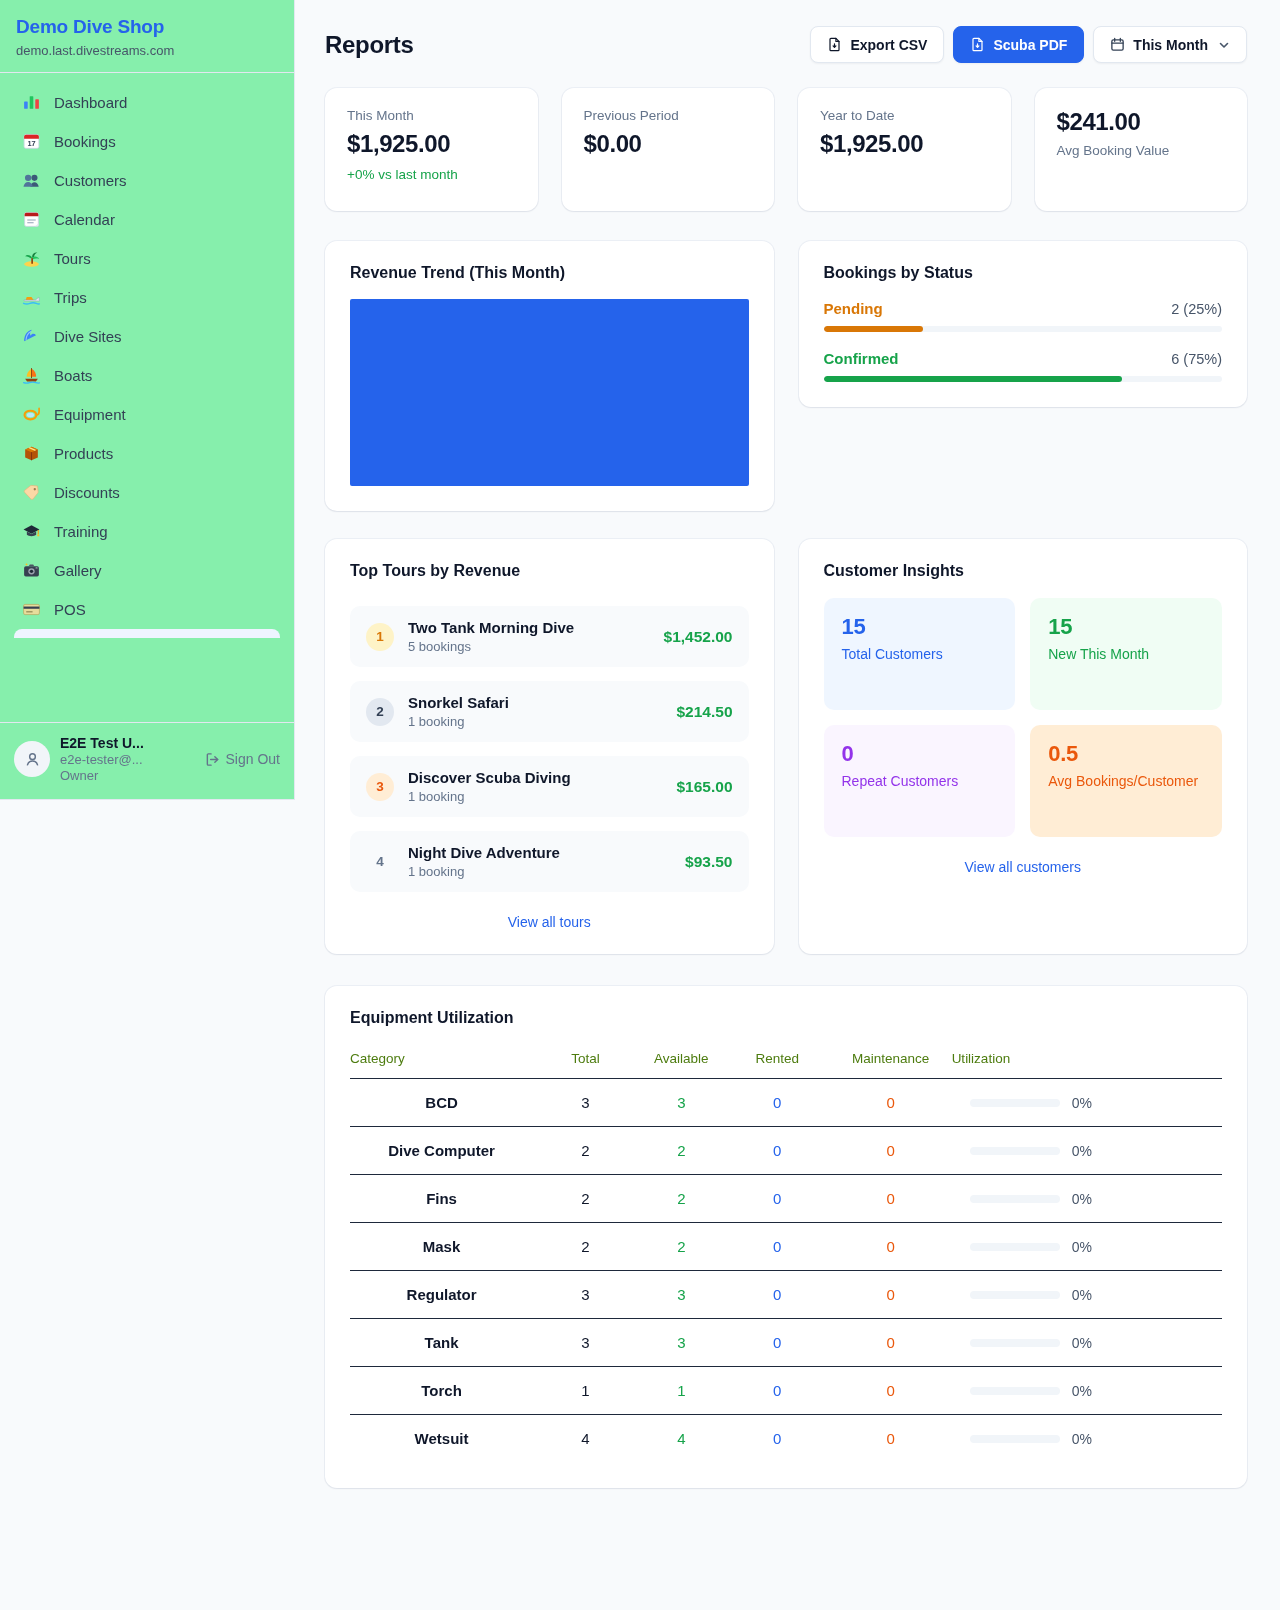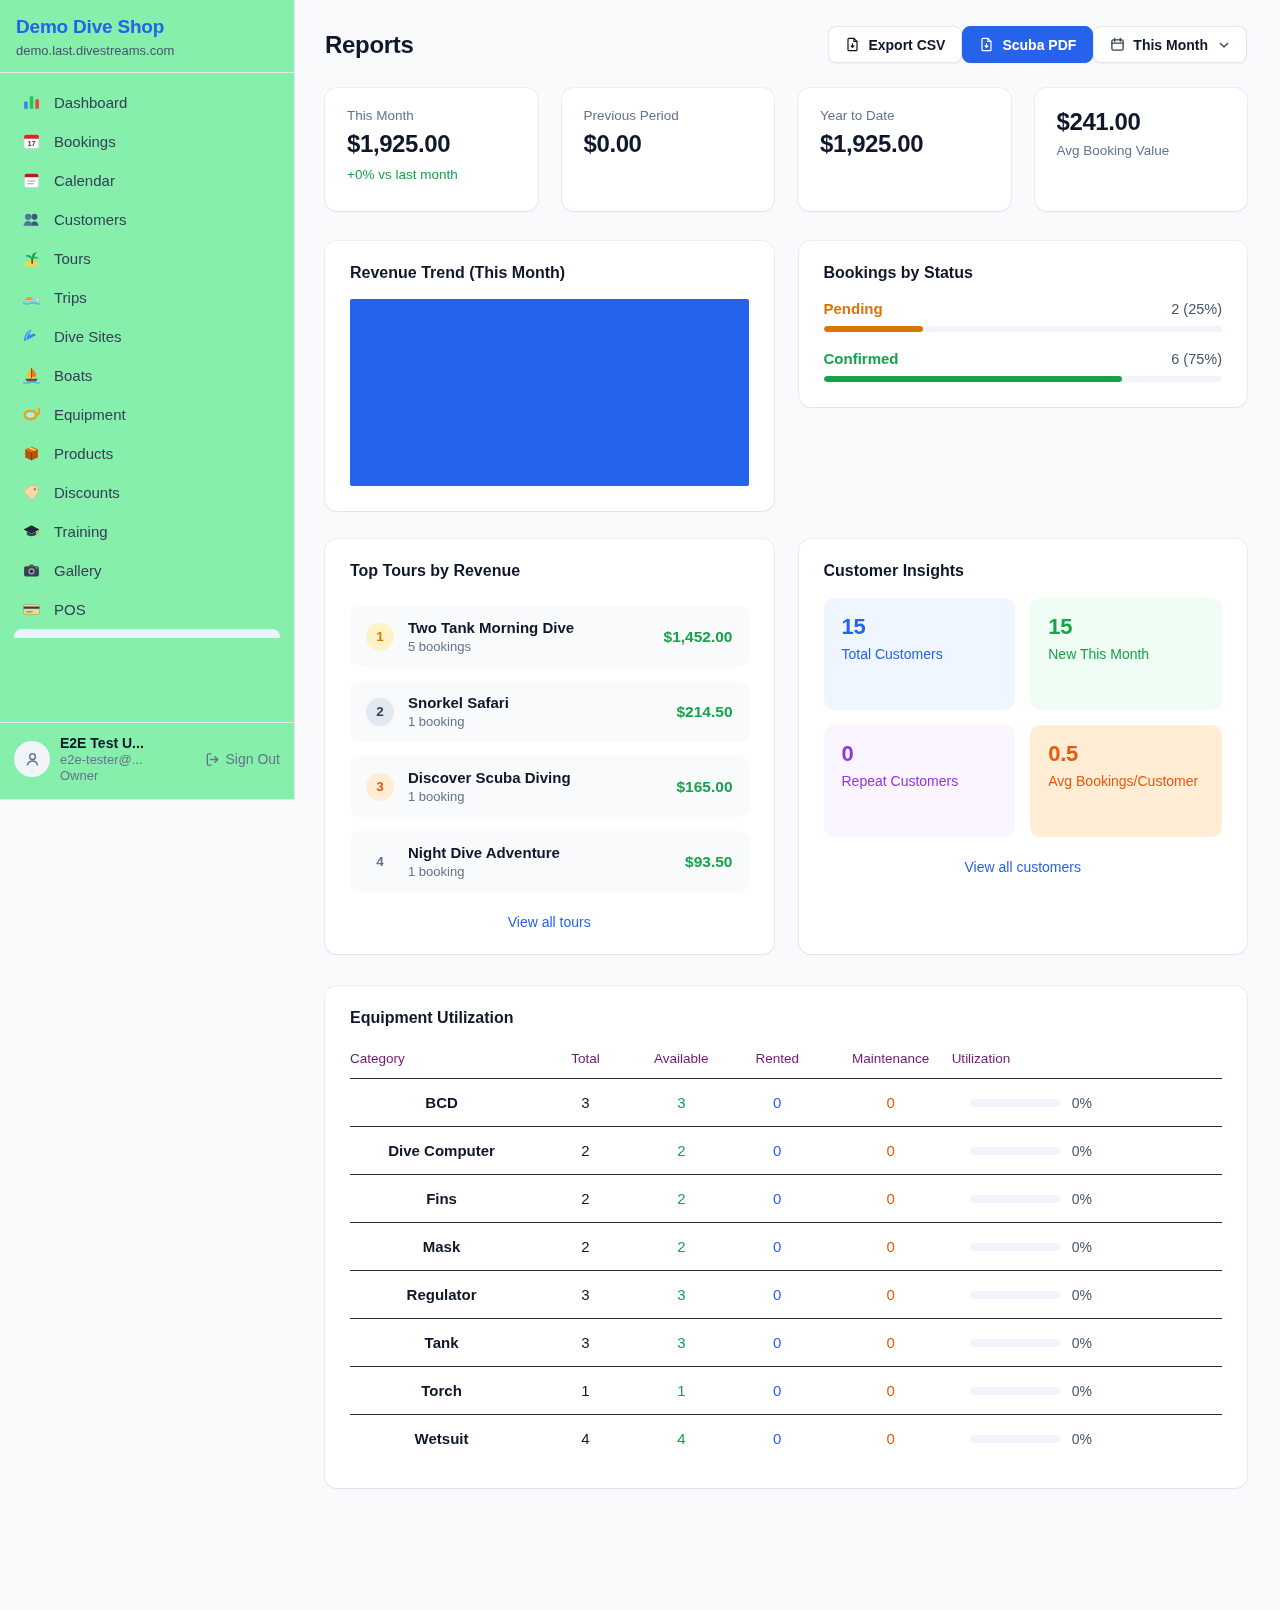--- a/index.html
+++ b/index.html
@@ -42,21 +42,21 @@
   .user-name { font-size:14px; font-weight:700; color:#0f172a; }
   .user-email { font-size:13px; color:#64748b; margin-top:1px; }
   .user-role { font-size:13px; color:#64748b; margin-top:1px; }
   .signout { margin-left:auto; display:flex; align-items:center; gap:6px;
     color:#64748b; font-size:14px; cursor:pointer; white-space:nowrap; }
 
   
   .main { flex:1; padding:26px 33px 40px 30px; }
   .page-header { display:flex; align-items:center; justify-content:space-between; margin-bottom:25px; }
   .page-title { font-size:24px; font-weight:800; letter-spacing:-.3px; }
-  .header-actions { display:flex; align-items:center; gap:0; }
+  .header-actions { display:flex; align-items:center; gap:9px; }
   .btn {
     display:flex; align-items:center; gap:8px; height:37px; padding:0 16px;
     border-radius:8px; border:1px solid #e2e8f0; background:#fff;
     font-size:14px; font-weight:600; color:#0f172a; cursor:pointer;
     box-shadow:0 1px 2px rgba(15,23,42,.05);
   }
   .btn-primary { background:#2563eb; border-color:#2563eb; color:#fff; }
   .btn .chev { margin-left:2px; display:flex; }
 
   .card {
@@ -125,21 +125,21 @@
   .insight-label { font-size:14px; margin-top:6px; }
   .tile-blue   { background:#eff6ff; } .tile-blue   .insight-value,.tile-blue   .insight-label{ color:#2563eb; }
   .tile-green  { background:#f0fdf4; } .tile-green  .insight-value,.tile-green  .insight-label{ color:#16a34a; }
   .tile-purple { background:#faf5ff; } .tile-purple .insight-value,.tile-purple .insight-label{ color:#9333ea; }
   .tile-orange { background:#ffedd5; } .tile-orange .insight-value,.tile-orange .insight-label{ color:#ea580c; }
 
   
   .equip-card { padding:23px 25px 26px; }
   table.equip { width:100%; border-collapse:collapse; margin-top:14px; }
   table.equip th {
-    font-size:13.5px; font-weight:400; color:#701a75; text-align:center;
+    font-size:13.5px; font-weight:400; color:#4d7c0f; text-align:center;
     padding:10px 0 12px; border-bottom:1px solid #1e293b;
   }
   table.equip th.cat, table.equip th.util { text-align:left; }
   table.equip td {
     font-size:15px; padding:15px 0; text-align:center;
     border-bottom:1px solid #1e293b;
   }
   table.equip tr:last-child td { border-bottom:none; }
   td.cat { text-align:left; font-weight:600; color:#0f172a; }
   td.avail { color:#16a34a; }
@@ -180,38 +180,38 @@
               <rect x="2" y="2.5" width="14" height="13" rx="1.8" fill="#fff" stroke="#cbd5e1" stroke-width=".8"></rect>
               <path d="M2 4.3a1.8 1.8 0 0 1 1.8-1.8h10.4A1.8 1.8 0 0 1 16 4.3v2.2H2z" fill="#dc2626"></path>
               <text x="9" y="13.6" text-anchor="middle" font-size="7" font-weight="bold" fill="#334155">17</text>
             </svg>
           </span>
         <span>Bookings</span>
       </div>
       <div class="nav-item">
         <span class="nav-icon">
             <svg viewBox="0 0 18 18">
+              <circle cx="11.8" cy="6.5" r="2.9" fill="#3c5a78"></circle>
+              <path d="M7.8 15c.5-2.8 2-4.3 4-4.3s3.5 1.5 4 4.3z" fill="#3c5a78"></path>
+              <circle cx="5.8" cy="6.5" r="3" fill="#51749a"></circle>
+              <path d="M1.4 15c.5-3 2.2-4.5 4.4-4.5S9.7 12 10.2 15z" fill="#51749a"></path>
+            </svg>
+          </span>
+        <span>Customers</span>
+      </div>
+      <div class="nav-item">
+        <span class="nav-icon">
+            <svg viewBox="0 0 18 18">
               <rect x="2.5" y="2.5" width="13" height="13" rx="1.5" fill="#fff" stroke="#cbd5e1" stroke-width=".8"></rect>
               <path d="M2.5 4a1.5 1.5 0 0 1 1.5-1.5h10A1.5 1.5 0 0 1 15.5 4v2h-13z" fill="#b91c1c"></path>
               <path d="M5 9.5h8M5 12h6" stroke="#94a3b8" stroke-width="1"></path>
               <path d="M15.5 12.5l-3 3h3z" fill="#e2e8f0"></path>
             </svg>
           </span>
         <span>Calendar</span>
-      </div>
-      <div class="nav-item">
-        <span class="nav-icon">
-            <svg viewBox="0 0 18 18">
-              <circle cx="11.8" cy="6.5" r="2.9" fill="#3c5a78"></circle>
-              <path d="M7.8 15c.5-2.8 2-4.3 4-4.3s3.5 1.5 4 4.3z" fill="#3c5a78"></path>
-              <circle cx="5.8" cy="6.5" r="3" fill="#51749a"></circle>
-              <path d="M1.4 15c.5-3 2.2-4.5 4.4-4.5S9.7 12 10.2 15z" fill="#51749a"></path>
-            </svg>
-          </span>
-        <span>Customers</span>
       </div>
       <div class="nav-item">
         <span class="nav-icon">
             <svg viewBox="0 0 18 18">
               <ellipse cx="9" cy="14.3" rx="7" ry="2.6" fill="#fcd34d"></ellipse>
               <path d="M9.6 14V8" stroke="#92400e" stroke-width="1.6"></path>
               <path d="M9.6 8C7.2 5.2 4.6 5.2 3 6.8c2.6.1 4.2.9 4.8 2z" fill="#16a34a"></path>
               <path d="M9.6 8c-.1-3.4 1.8-5 4.9-4.6-2.1.9-3.1 2.5-3 4.2z" fill="#15803d"></path>
               <path d="M9.6 8c3-1.6 5.5-.6 6.6 1.4-2.4-.8-4.4-.4-5.6.2z" fill="#22c55e"></path>
             </svg>

